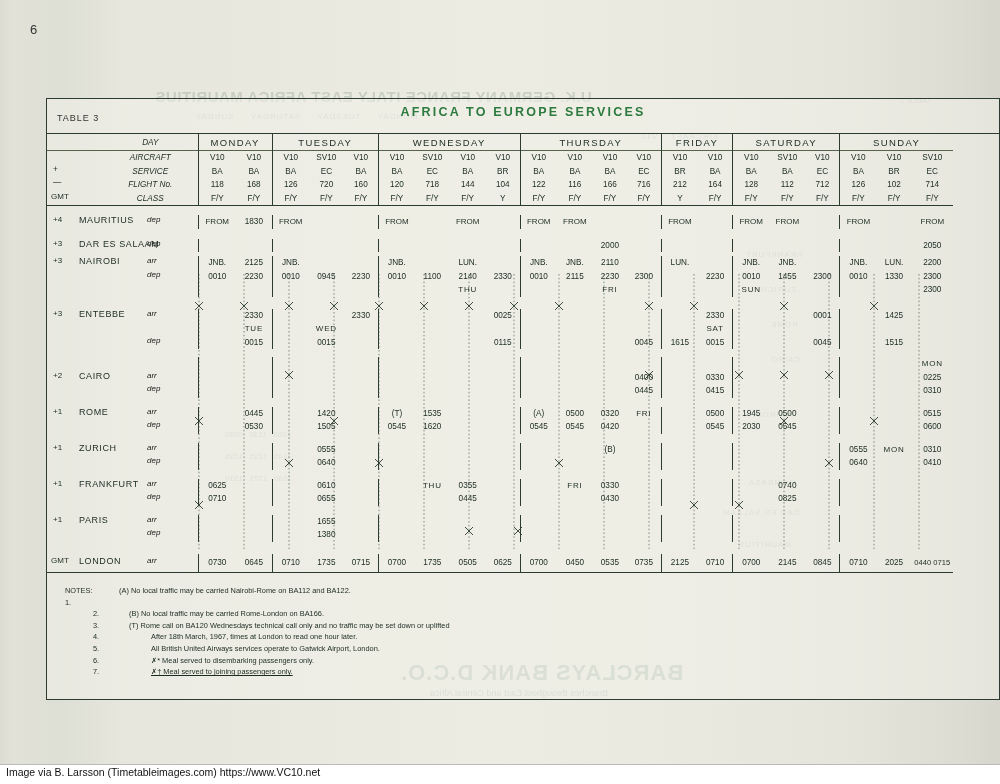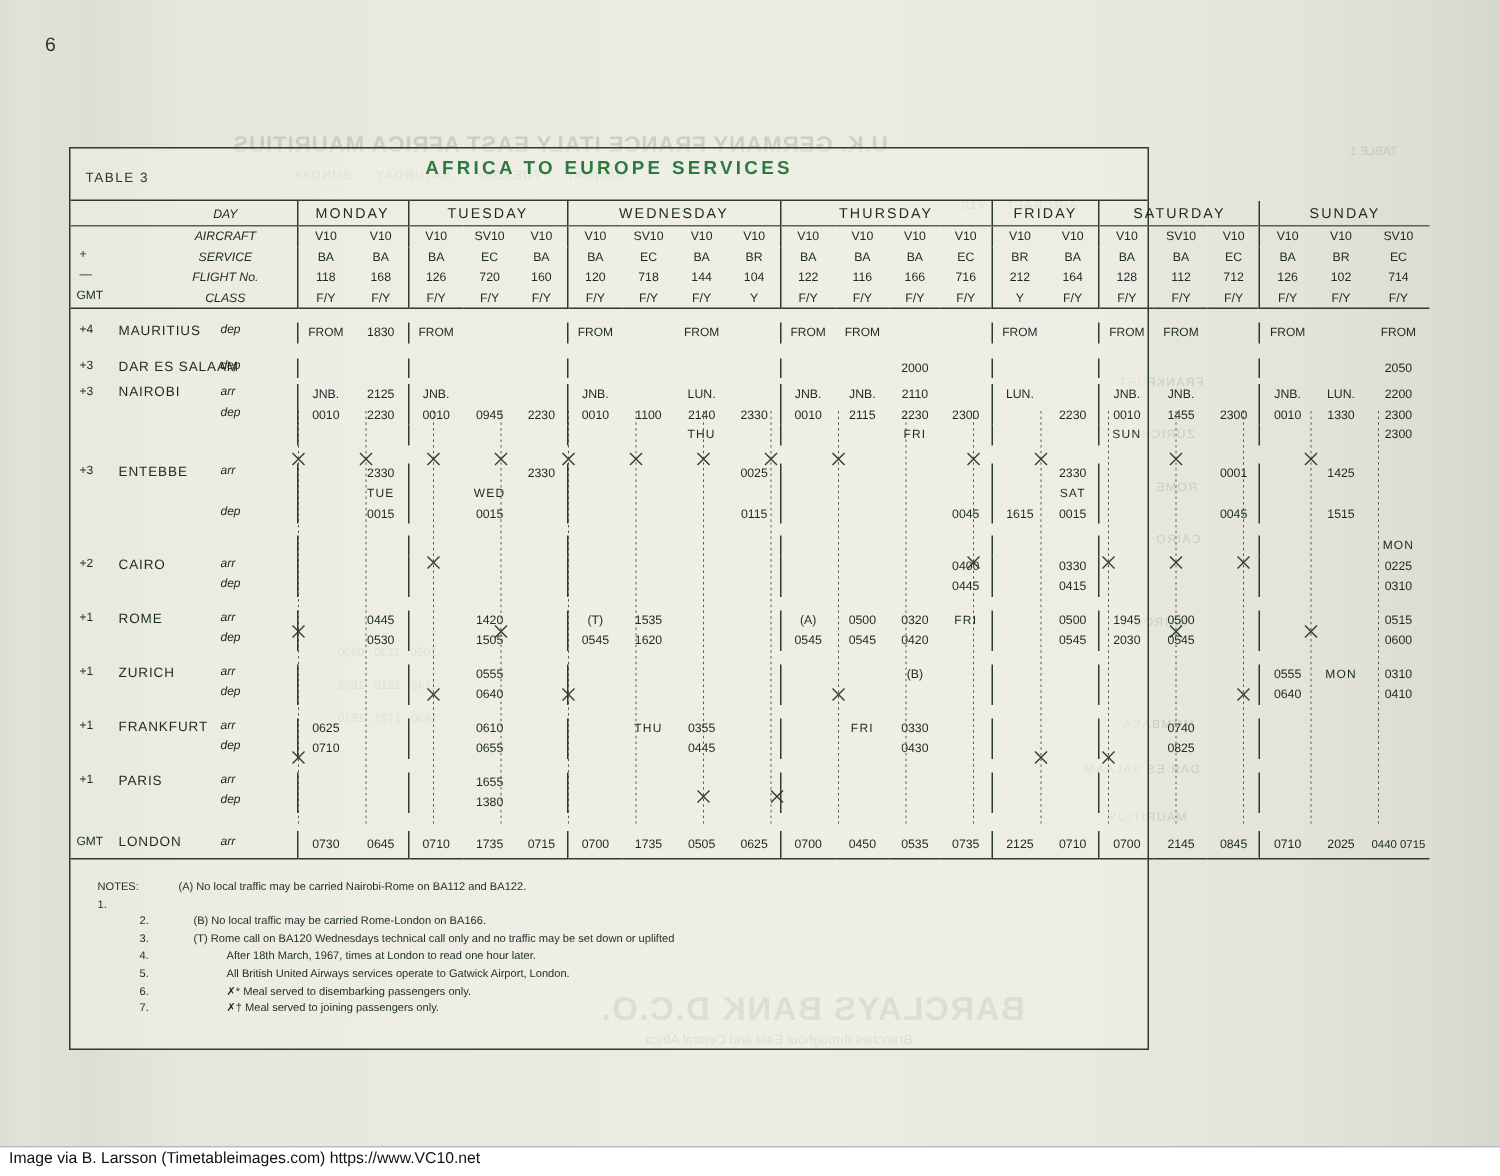--- a/index.html
+++ b/index.html
@@ -26,21 +26,21 @@
     transform:scaleX(-1);
     white-space:nowrap;
     pointer-events:none;
   }
   .ghost.big{font-size:15px;font-weight:bold;letter-spacing:.5px;}
   .ghost.small{font-size:8px;}
   .ghost.green{color:#7f9a84;}
 
   
   #frame{
-    position:absolute;left:46px;top:98px;width:720px;height:602px;
+    position:absolute;left:46px;top:98px;width:954px;height:602px;
     border:1.5px solid #2b3b2f;
     background:rgba(240,240,233,0.55);
     box-sizing:border-box;
   }
   #title{
     position:absolute;left:0;top:6px;width:100%;
     text-align:center;color:#2d7a3f;font-size:12.5px;font-weight:bold;
     letter-spacing:2.2px;
   }
   #tableno{
@@ -931,19 +931,19 @@
     <div class="nrow">
       <div class="nnum" style="padding-left:36px;">5.</div>
       <div class="ntxt" style="padding-left:22px;">All British United Airways services operate to Gatwick Airport, London.</div>
     </div>
     <div class="nrow">
       <div class="nnum" style="padding-left:36px;">6.</div>
       <div class="ntxt" style="padding-left:22px;">✗*  Meal served to disembarking passengers only.</div>
     </div>
     <div class="nrow">
       <div class="nnum" style="padding-left:36px;">7.</div>
-      <div class="ntxt" style="padding-left:22px;">✗†  Meal served to joining passengers only.</div>
+      <div class="ntxt" style="padding-left:22px;text-decoration:underline;">✗†  Meal served to joining passengers only.</div>
     </div>
   </div>
 </div>
 
 <div id="footerbar"></div>
 <div id="footertxt">Image via B. Larsson (Timetableimages.com) https://www.VC10.net</div>
 
 </body></html>

